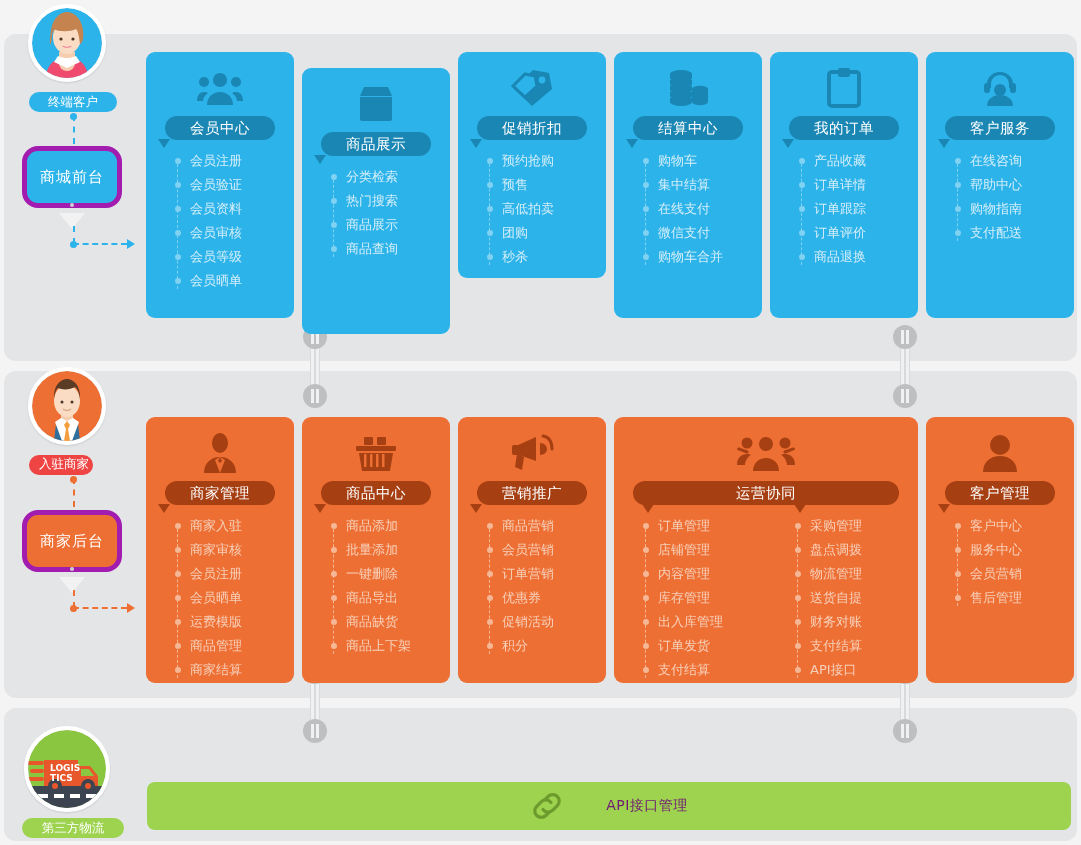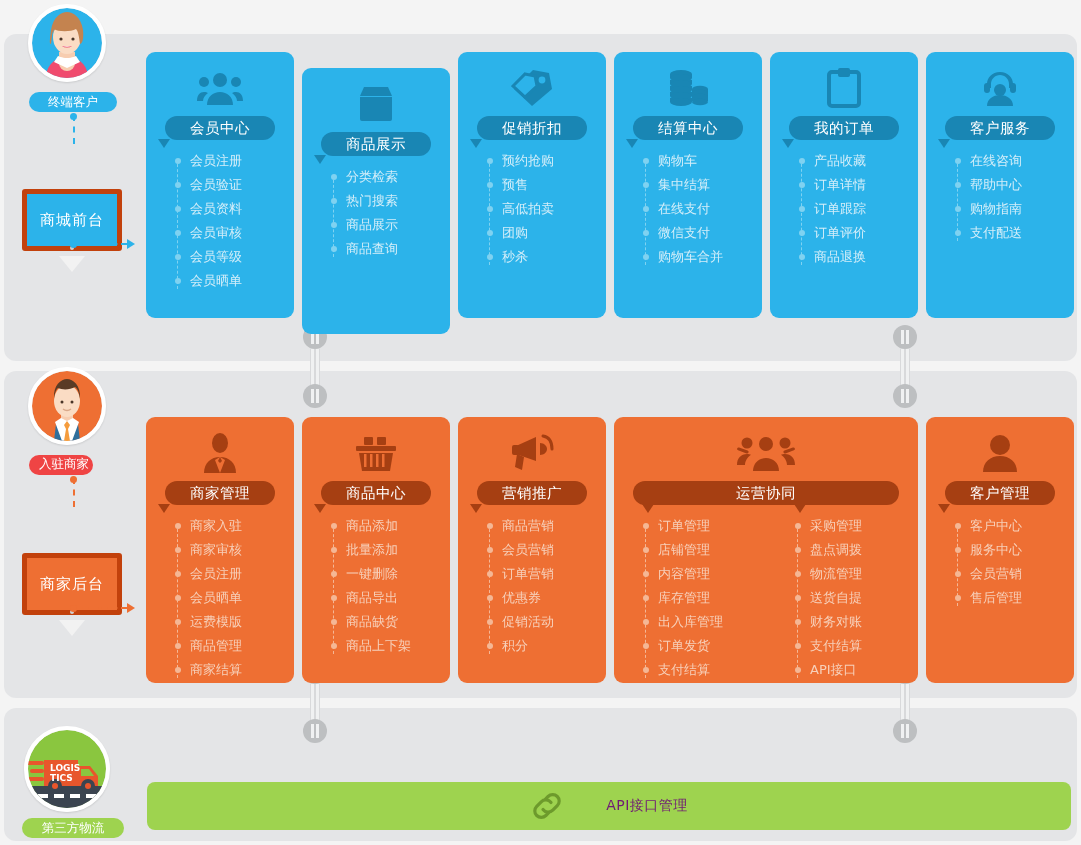--- a/index.html
+++ b/index.html
@@ -37,23 +37,22 @@
     font-size: 12.5px;
     line-height: 20px;
     text-align: center;
     color: #ffffff;
     white-space: nowrap;
     padding: 0 10px;
   }
   .monitor {
     position: absolute;
     width: 100px; height: 62px;
-    border: 5px solid #c2410c;
-    border-radius: 3px;
-    margin-top: 43px;
+    border: 5px solid #a21caf;
+    border-radius: 16px;
   }
   .monitor-screen {
     width: 100%; height: 100%;
     display: flex; align-items: center; justify-content: center;
     font-size: 15px; color: #ffffff; letter-spacing: 1px;
   }
   .monitor-stand {
     position: absolute;
     left: 50%; transform: translateX(-50%);
     top: 62px;
@@ -363,21 +362,21 @@
     </div>
     <div class="items">
       <div class="items-rail" style="height:82px;"></div>
       <div class="item"><span class="bullet"></span><span>分类检索</span></div>
       <div class="item"><span class="bullet"></span><span>热门搜索</span></div>
       <div class="item"><span class="bullet"></span><span>商品展示</span></div>
       <div class="item"><span class="bullet"></span><span>商品查询</span></div>
     </div>
   </div>
 
-  <div class="card blue" style="left:458px; top:52px; width:148px; height:266px;">
+  <div class="card blue" style="left:458px; top:52px; width:148px; height:226px;">
     <div class="card-icon">
       <svg width="42" height="38" viewBox="0 0 42 38" fill="#1986b4">
         <path d="M24 1l16 3 3 16-20 17L5 20z" transform="translate(-2 0)"></path>
         <circle cx="31" cy="11" r="3.4" fill="#2cb3ea"></circle>
         <path d="M14 5l10 2 2 10L14 28 2 17z" fill="#2cb3ea" stroke="#1986b4" stroke-width="3"></path>
       </svg>
     </div>
     <div class="title-wrap">
       <div class="title-pill">促销折扣</div>
       <div class="title-tail"></div>

